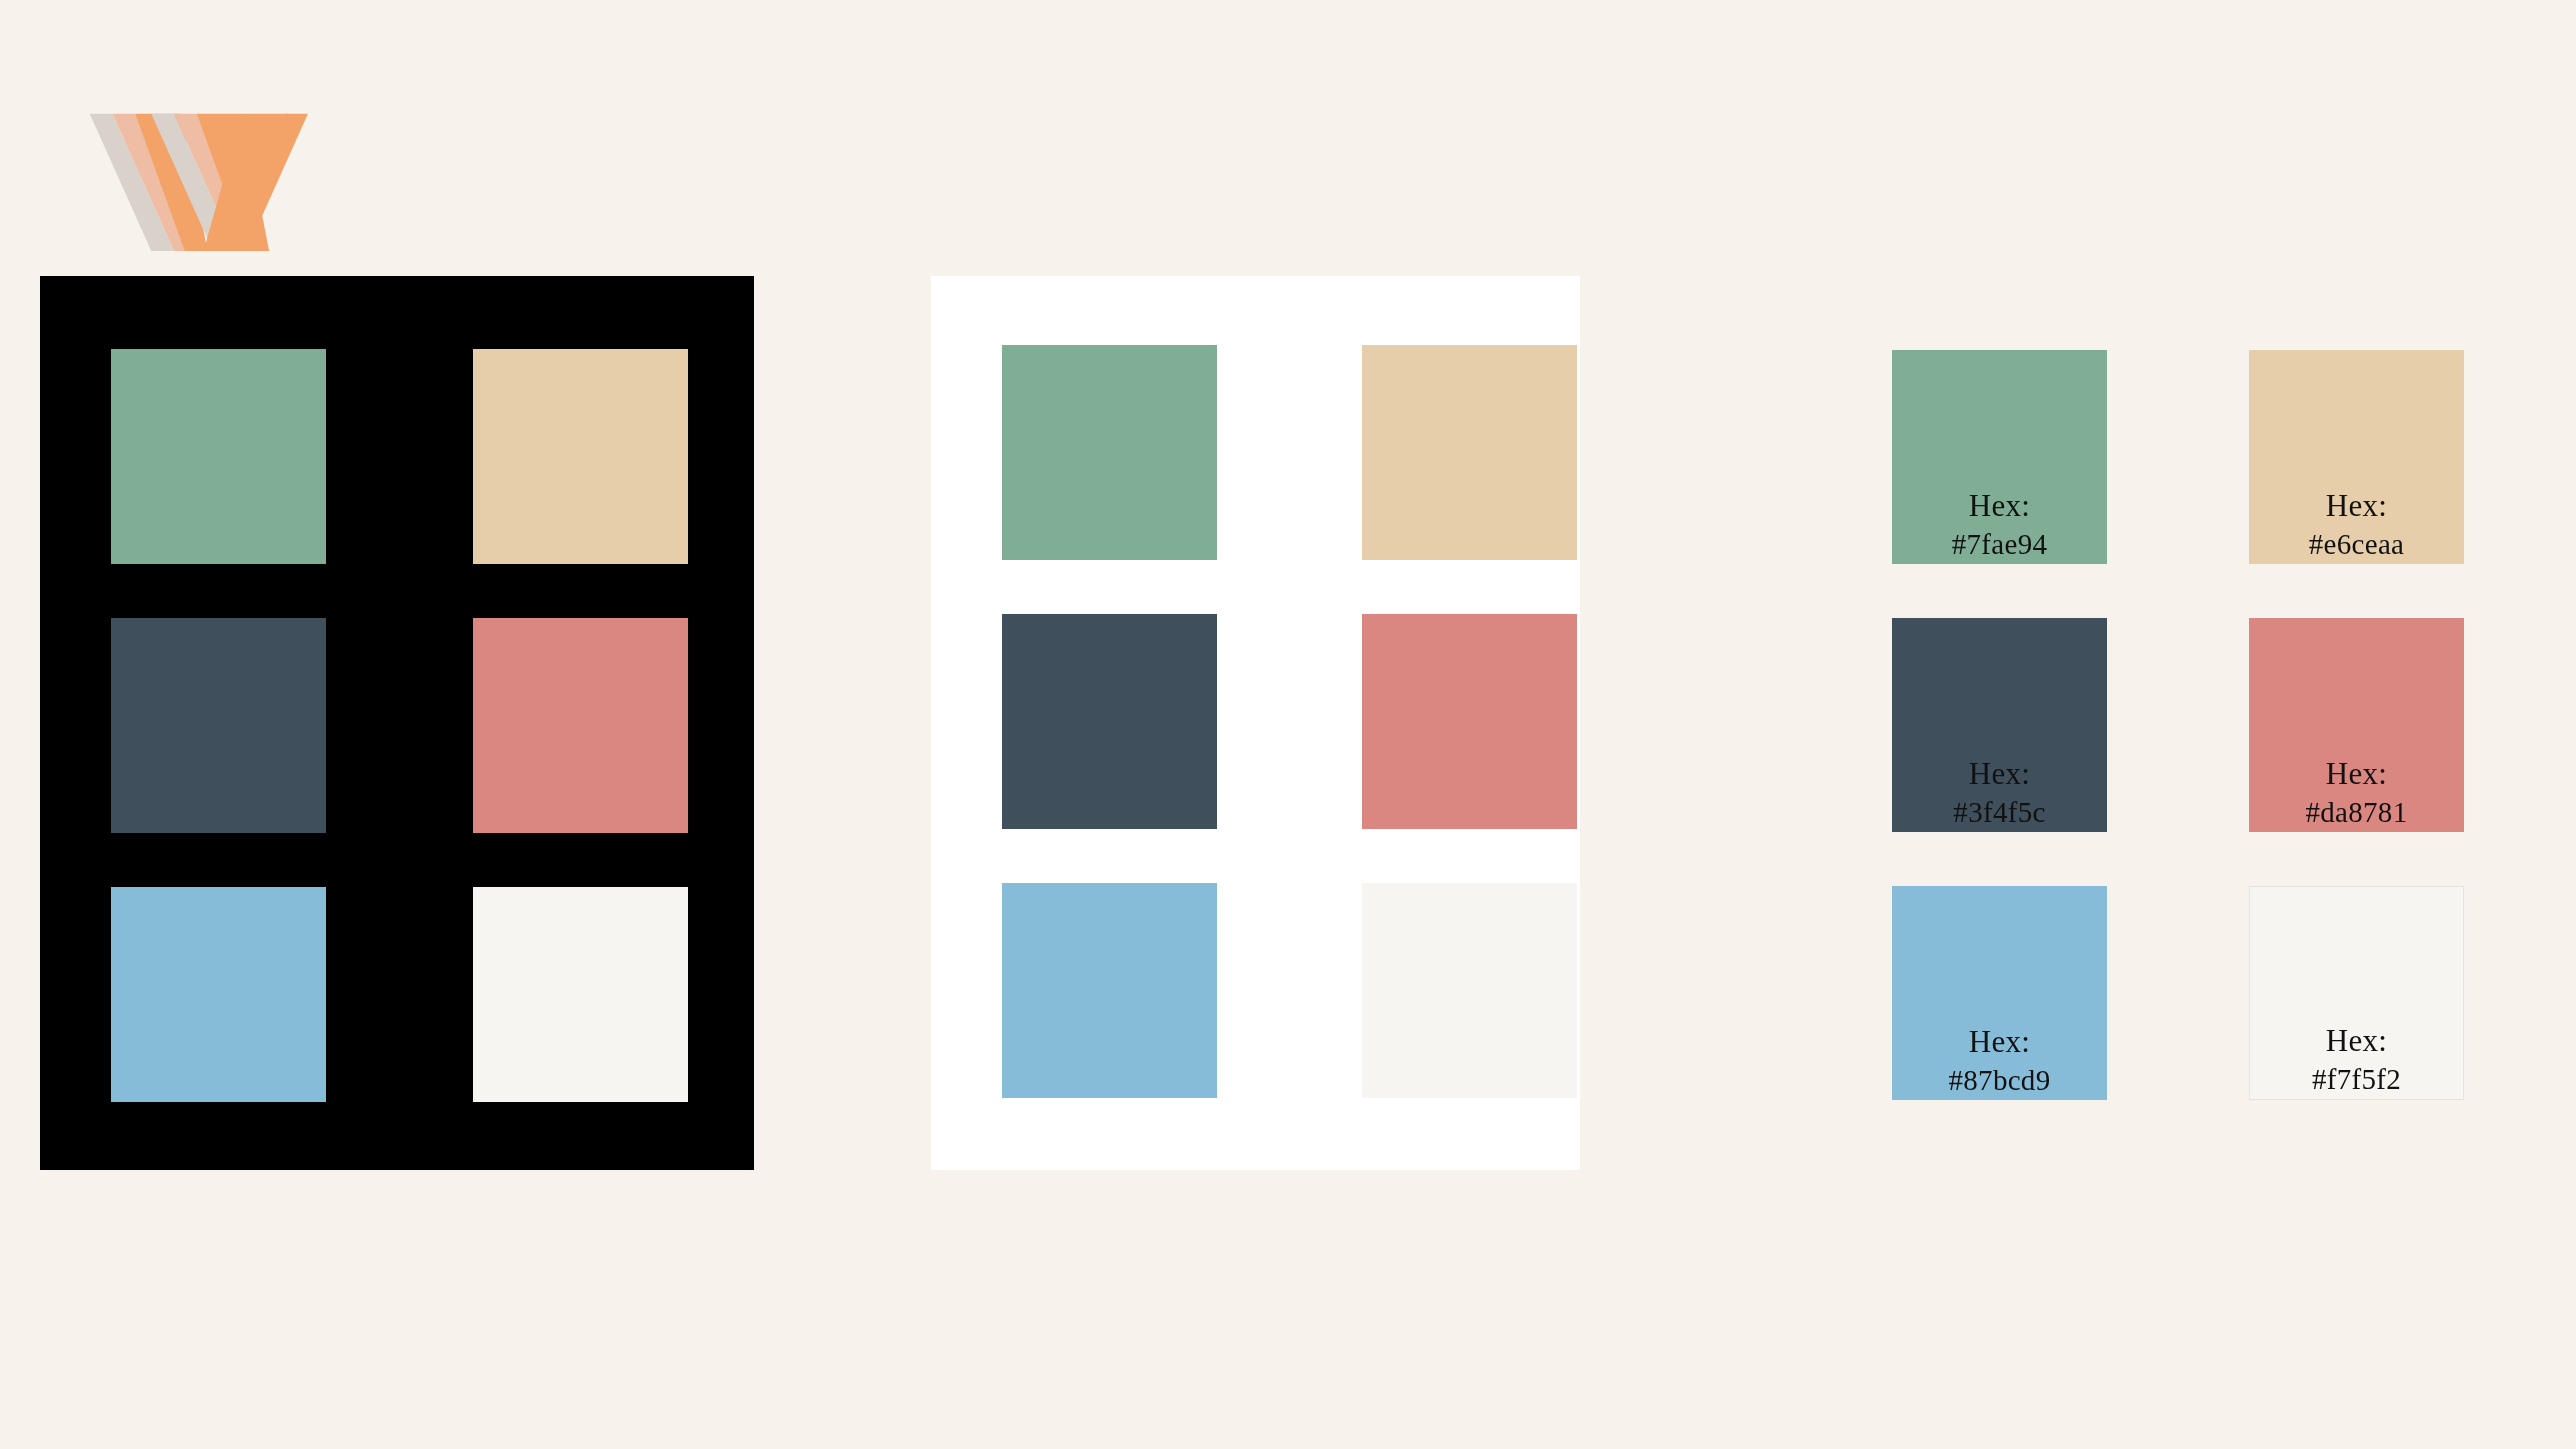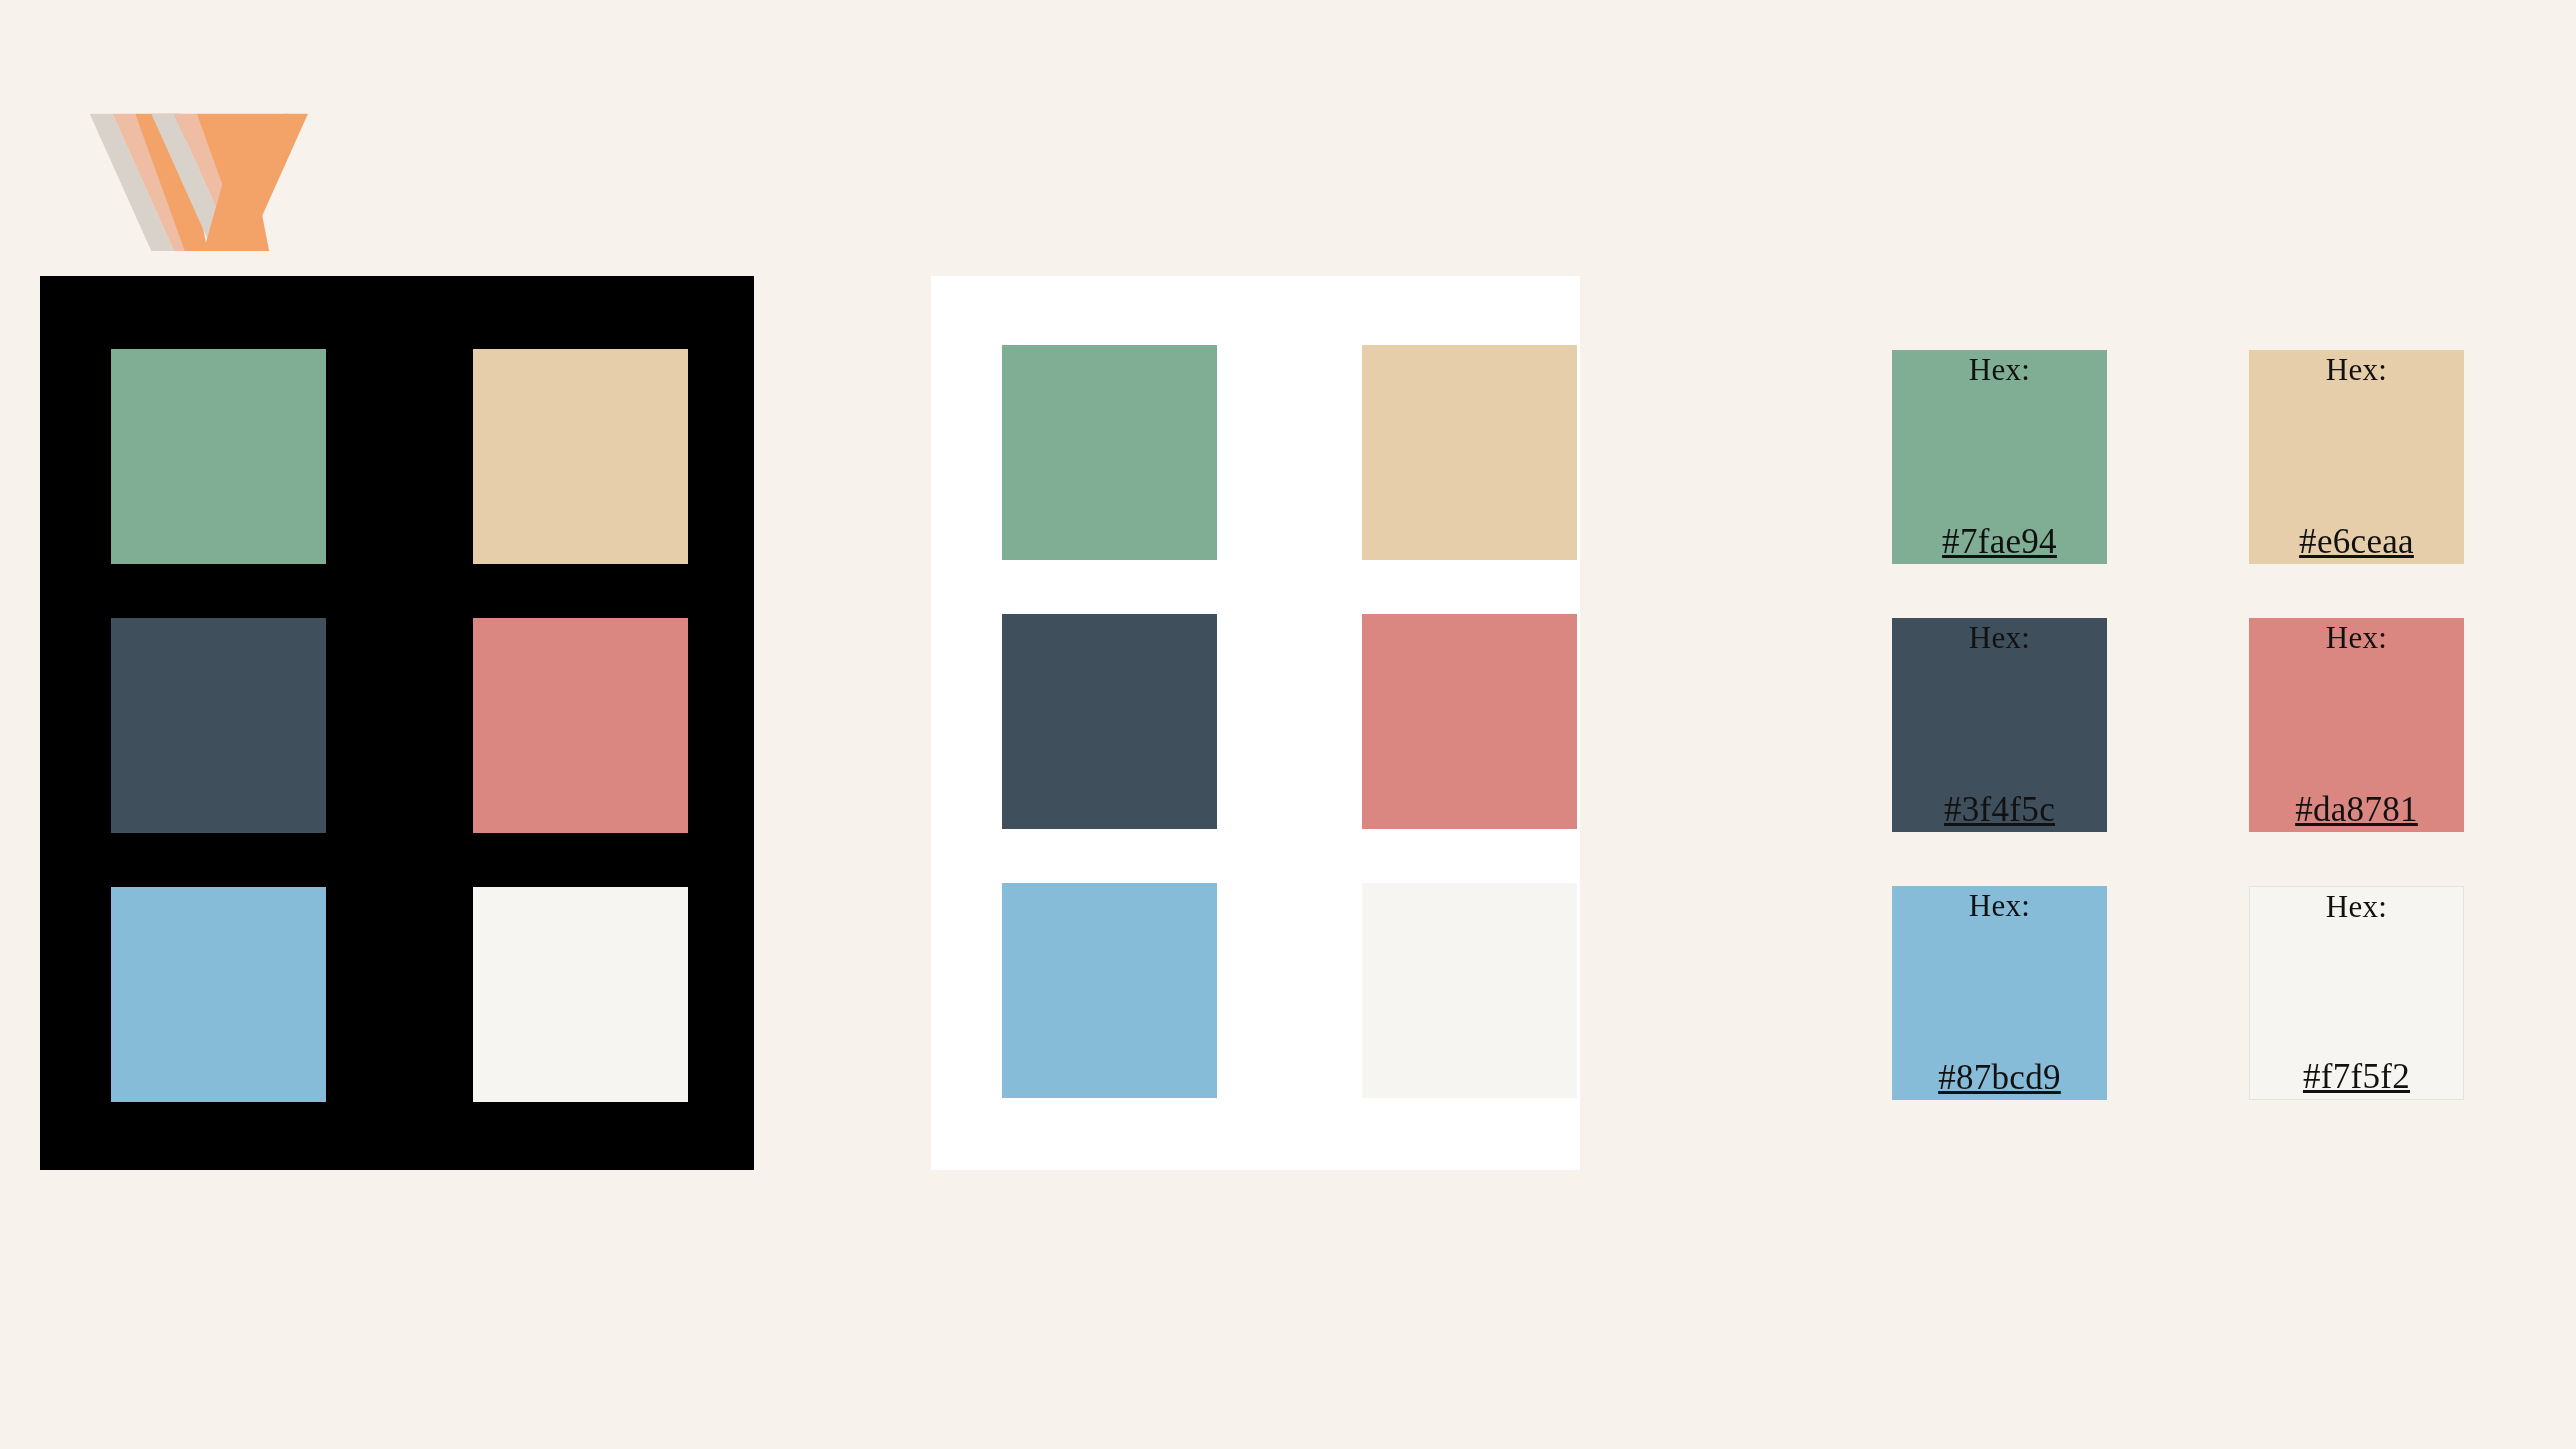--- a/index.html
+++ b/index.html
@@ -72,33 +72,32 @@
     grid-template-columns: 215px 215px;
     grid-template-rows: 214px 214px 214px;
     column-gap: 142px;
     row-gap: 54px;
   }
   .hex-cell {
     box-sizing: border-box;
     display: flex;
     flex-direction: column;
     align-items: center;
-    justify-content: space-between;
+    justify-content: flex-end;
     text-align: center;
     color: #111111;
     line-height: 1.30;
   }
   .hex-cell .hex-label {
     font-size: 31px;
     letter-spacing: 0.3px;
   }
   .hex-cell .hex-value {
-    font-size: 35px;
+    font-size: 29px;
     letter-spacing: 0.3px;
-    text-decoration: underline;
   }
   .hex-cell.bordered {
     border: 0.7px solid #e6e2dc;
   }
 </style>
 </head>
 <body>
 
 <div class="logo">
   <svg viewBox="0 0 330 230" xmlns="http://www.w3.org/2000/svg">

